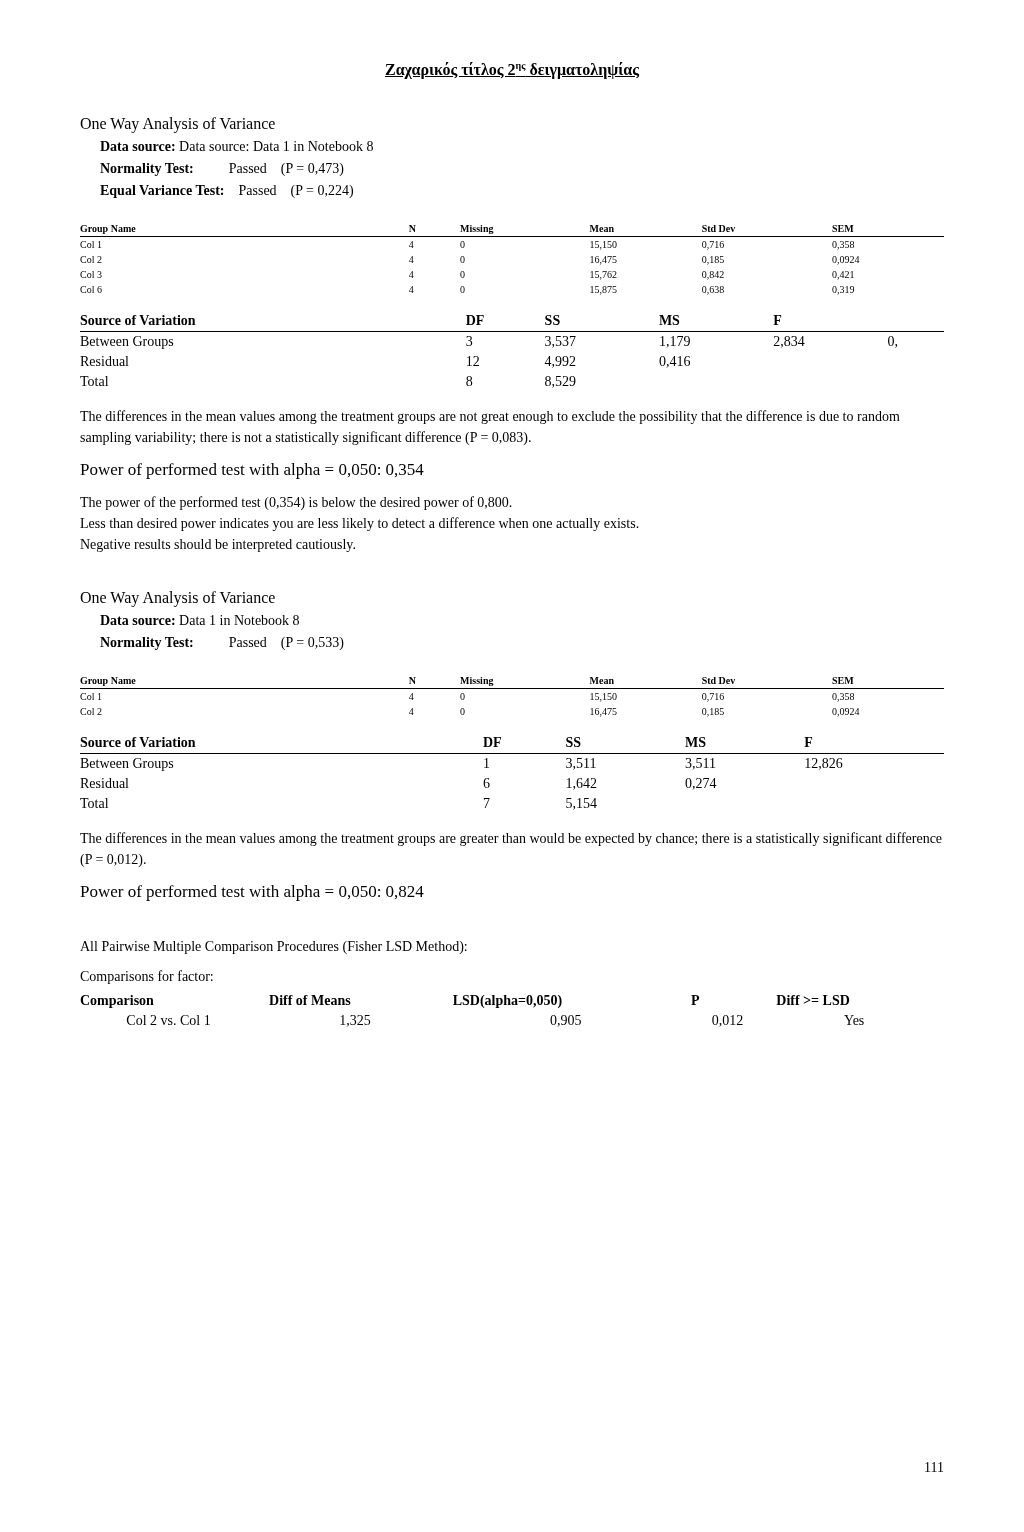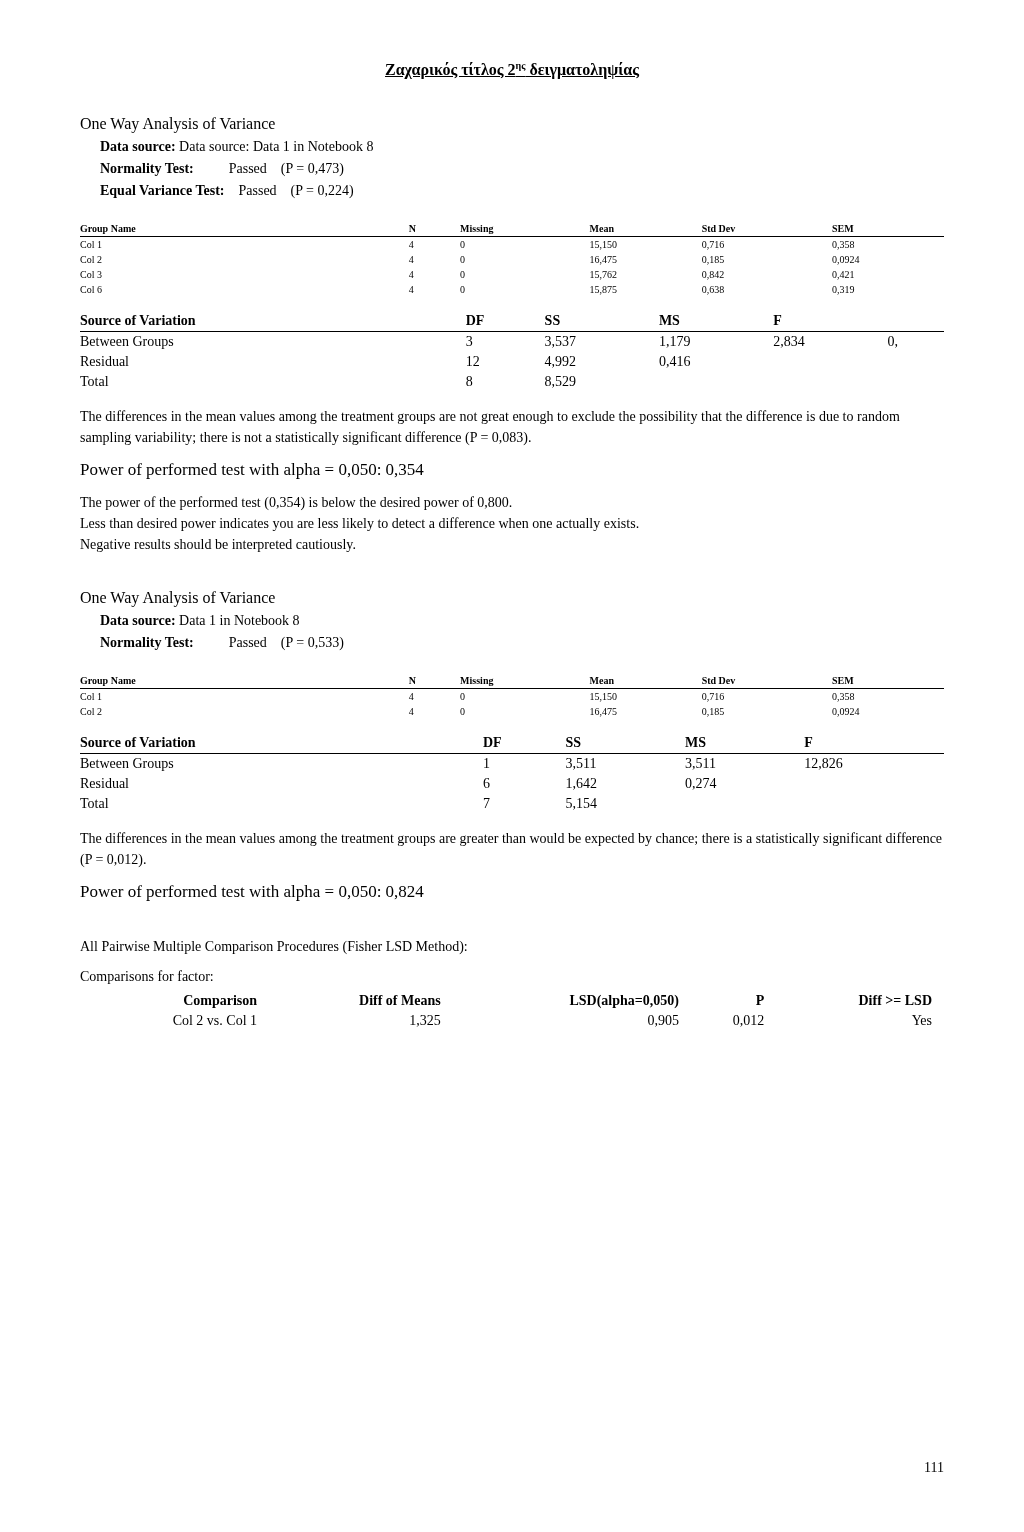--- a/index.html
+++ b/index.html
@@ -95,25 +95,25 @@
       font-size: 10px;
     }
     .comparison-table {
       width: 100%;
       border-collapse: collapse;
       font-size: 14px;
       margin-bottom: 10px;
     }
     .comparison-table th {
       font-weight: bold;
-      text-align: right;
+      text-align: left;
       padding: 2px 12px 2px 0;
     }
     .comparison-table td {
-      text-align: right;
+      text-align: center;
       padding: 2px 12px 2px 0;
     }
   </style>
 </head>
 <body>
 
 
 
 
 <div class="page-title">

